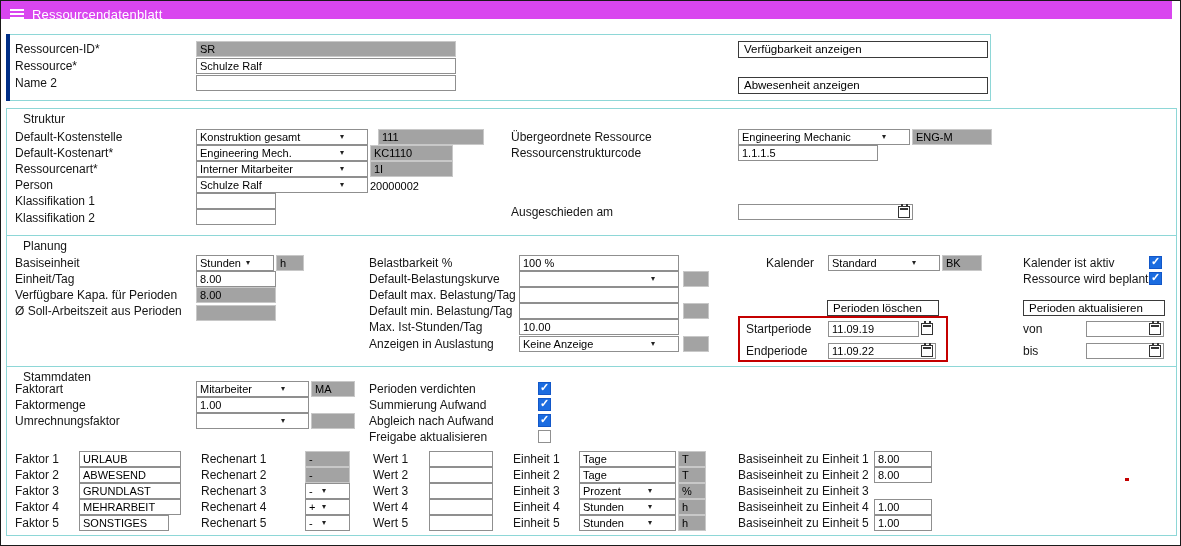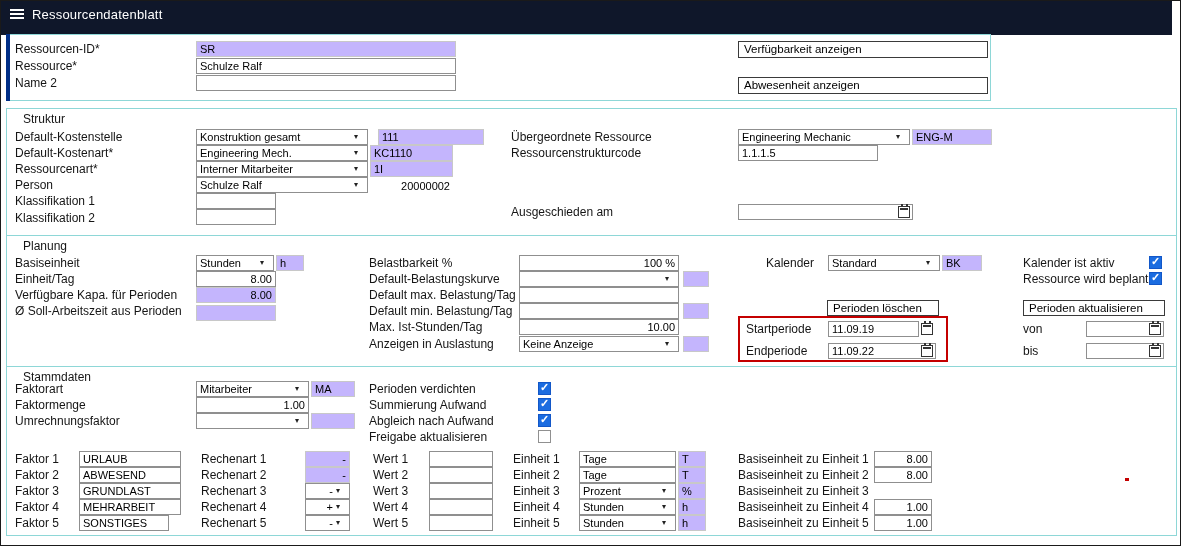--- a/index.html
+++ b/index.html
@@ -1,33 +1,33 @@
 <!DOCTYPE html>
 <html><head>
 <meta charset="utf-8">
 <title>Ressourcendatenblatt</title>
 <style>
   *{margin:0;padding:0}
   body{background:#fff}
   .page{position:relative;width:1181px;height:546px;border:1px solid #1a1a1a;box-sizing:border-box;
         background:#fff;font-family:"Liberation Sans",sans-serif;overflow:hidden}
-  .topbar{position:absolute;left:0;top:0;right:8px;height:34px;background:#0f172a}
+  .topbar{position:absolute;left:0;top:0;right:8px;height:18px;background:#d946ef}
   .ham{position:absolute;left:9px;top:8px;width:14px;height:2px;background:#fff;
        box-shadow:0 4px 0 #fff,0 8px 0 #fff;cursor:pointer}
   .apptitle{position:absolute;left:31px;top:6px;font-size:13px;color:#fff;letter-spacing:.2px}
   .panel{position:absolute;border:1px solid #8ed7d7;box-sizing:border-box}
   .bluebar{position:absolute;background:#002f87}
   .hline{position:absolute;height:1px;background:#8ed7d7}
   .lbl{position:absolute;font-size:12px;line-height:15px;color:#151515;white-space:nowrap}
   .b{font-weight:normal}
-  .rt{text-align:right}
+  .rt{}
   .fld{position:absolute;height:16px;box-sizing:border-box;background:#fff;border:1px solid #8f8f8f;
        font-size:11px;line-height:14px;padding:0 3px;color:#000;white-space:nowrap;overflow:hidden;cursor:text}
-  .fld.ro{background:#c4b5fd;border-color:#c8c8c8;cursor:default}
-  .sel{display:flex;align-items:center;padding-right:6px;cursor:pointer}
+  .fld.ro{background:#a3a3a3;border-color:#c8c8c8;cursor:default}
+  .sel{display:flex;align-items:center;padding-right:20px;cursor:pointer}
   .sel .v{flex:1;overflow:hidden}
   .chev{flex:none;width:10px;text-align:center;font-size:8px;color:#222}
   .btn{position:absolute;height:17px;box-sizing:border-box;background:#fff;border:1px solid #3a3a3a;
        font-size:11.5px;line-height:15px;padding:0 5px;white-space:nowrap;cursor:pointer}
   .cb{position:absolute;width:13px;height:13px;box-sizing:border-box;border:1px solid #909090;background:#fff;cursor:pointer}
   .cb.checked{background:#1b6ce0;border-color:#1257c8}
   .cb.checked::after{content:"✓";position:absolute;left:1px;top:-2px;font-size:11px;font-weight:bold;color:#fff}
   .cal{position:absolute;width:12px;height:12px;box-sizing:border-box;border:1px solid #333;background:#fff;cursor:pointer}
   .cal::before{content:"";position:absolute;left:1px;right:1px;top:1px;height:2px;background:#333}
   .cal::after{content:"";position:absolute;top:-3px;left:2px;width:2px;height:2px;background:#333;box-shadow:5px 0 0 #333}

